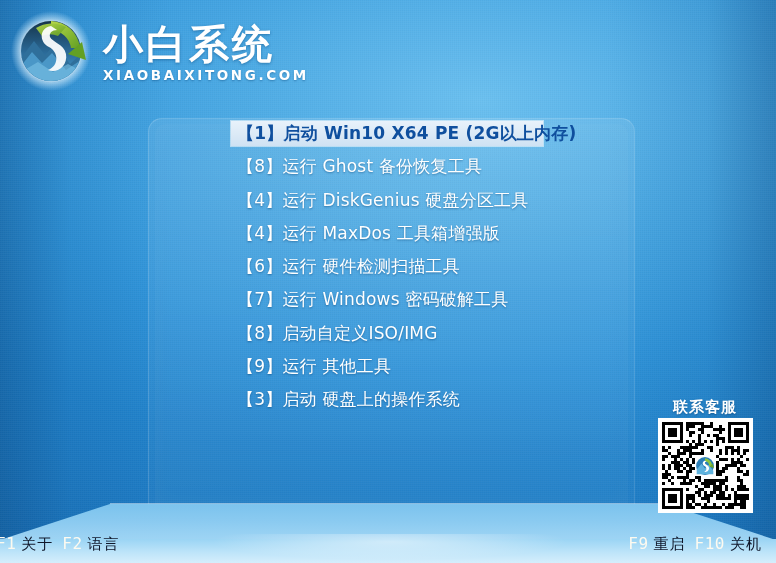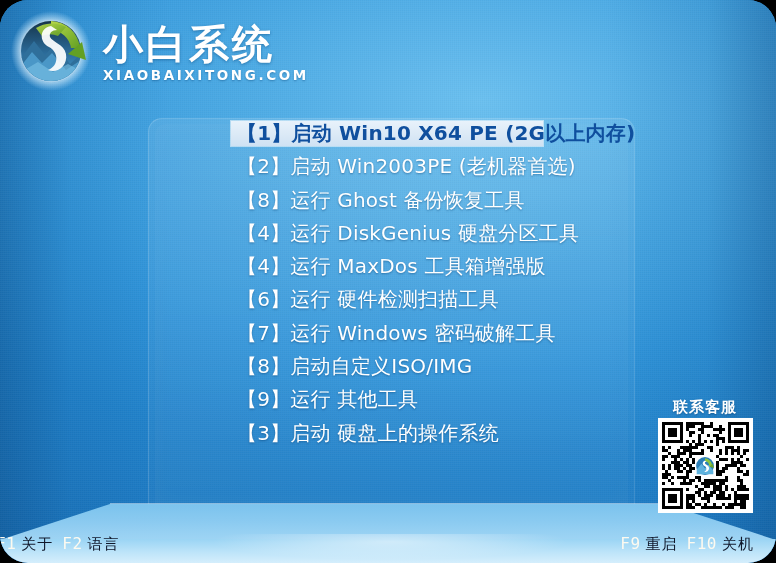--- a/index.html
+++ b/index.html
@@ -11,21 +11,20 @@
   * { box-sizing: border-box; }
 
   #screen {
     position: relative;
     width: 776px;
     height: 563px;
     overflow: hidden;
     font-family: "DejaVu Sans", "Liberation Sans", sans-serif;
     background: #1f7fc9;
     user-select: none;
-    border-radius: 28px;
   }
 
   
   .bg-base {
     position: absolute;
     inset: 0;
     background:
       radial-gradient(ellipse 120% 90% at 62% 18%,
         #6bc0f0 0%,
         #4aa9e4 28%,
@@ -166,21 +165,21 @@
     left: 231px;
     top: 121px;
     width: 312px;
   }
   .menu-item {
     height: 25px;
     margin-bottom: 8.3px;
     display: flex;
     align-items: center;
     padding: 0 6px;
-    font-size: 20px;
+    font-size: 17px;
     color: #ffffff;
     white-space: nowrap;
     letter-spacing: .2px;
     text-shadow: 0 1px 2px rgba(0,55,105,.45);
   }
   .menu-item.selected {
     background: linear-gradient(to bottom, #e8f2fb 0%, #dbe9f6 55%, #cfe2f3 100%);
     color: #0f4f9e;
     font-weight: 700;
     text-shadow: none;
@@ -241,21 +240,21 @@
     color: #fdfaf0;
     font-family: "DejaVu Sans Mono", "Liberation Mono", monospace;
     letter-spacing: .5px;
   }
   .fkey-label {
     font-size: 15px;
     color: #0f172a;
     letter-spacing: 1px;
   }
   .fgroup.left { margin-left: -6px; }
-  .fgroup.right { margin-right: 12px; }
+  .fgroup.right { margin-right: 4px; }
 </style>
 </head>
 <body>
 
 <div id="screen">
 
   <div class="bg-base"></div>
   <div class="bg-vignette"></div>
   <div class="bg-dither"></div>
 
@@ -304,21 +303,20 @@
       </svg>
     </div>
     <div class="logo-text">
       <div class="logo-cn">小白系统</div>
       <div class="logo-en">XIAOBAIXITONG.COM</div>
     </div>
   </div>
 
   <div class="menu" id="menu-list">
       <div class="menu-item selected">【1】启动 Win10 X64 PE (2G以上内存)</div>
-      <div class="menu-item">【2】启动 Win2003PE (老机器首选)</div>
       <div class="menu-item">【8】运行 Ghost 备份恢复工具</div>
       <div class="menu-item">【4】运行 DiskGenius 硬盘分区工具</div>
       <div class="menu-item">【4】运行 MaxDos 工具箱增强版</div>
       <div class="menu-item">【6】运行 硬件检测扫描工具</div>
       <div class="menu-item">【7】运行 Windows 密码破解工具</div>
       <div class="menu-item">【8】启动自定义ISO/IMG</div>
       <div class="menu-item">【9】运行 其他工具</div>
       <div class="menu-item">【3】启动 硬盘上的操作系统</div>
     </div>
 

